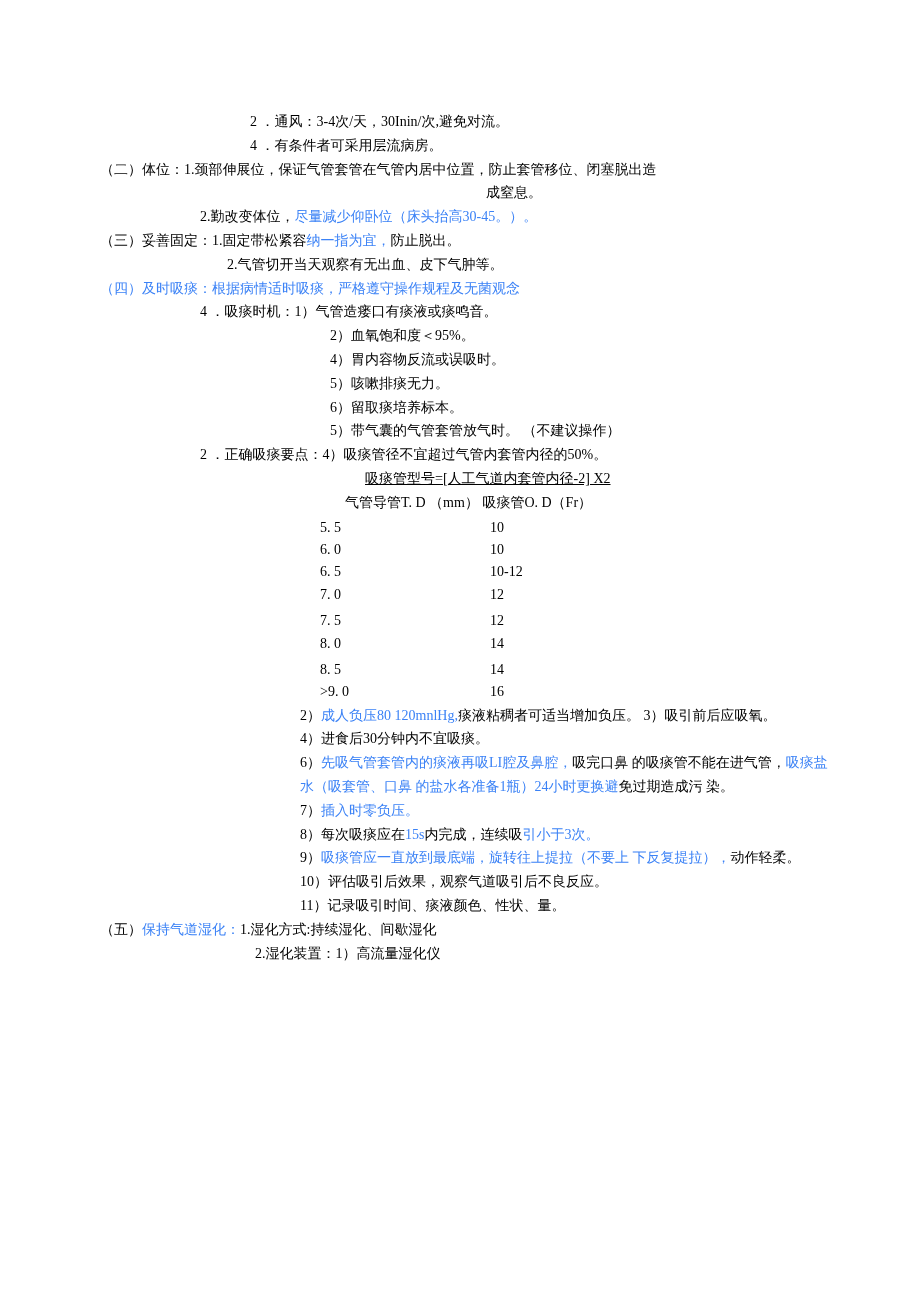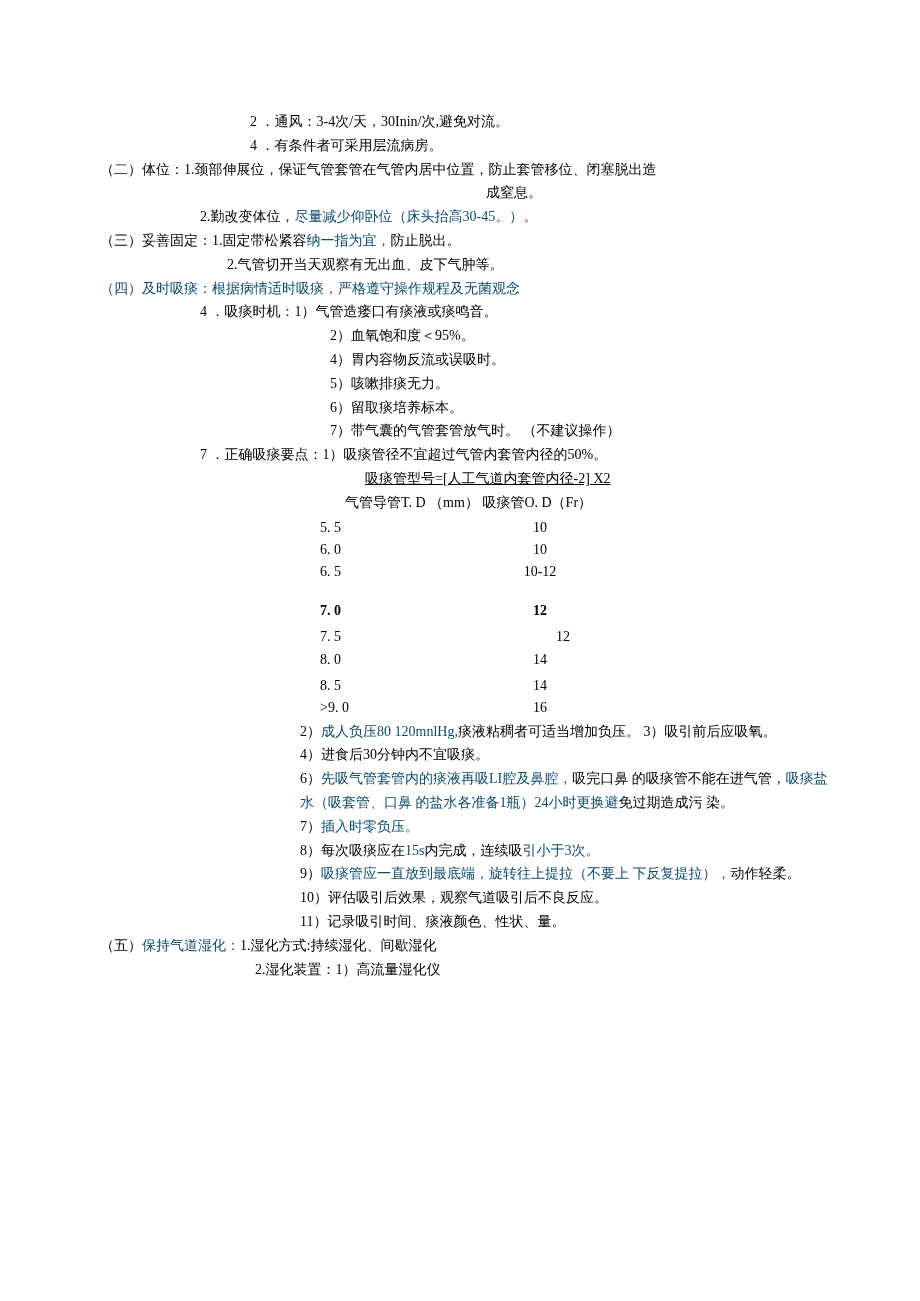--- a/index.html
+++ b/index.html
@@ -16,35 +16,35 @@
     padding: 110px 90px 60px 85px;
   }
   .indent-1 { padding-left: 165px; }
   .indent-2 { padding-left: 15px; }
   .indent-2b { padding-left: 115px; }
   .indent-3 { padding-left: 115px; }
   .indent-4 { padding-left: 245px; }
   .indent-5 { padding-left: 280px; text-decoration: underline; }
   .indent-5b { padding-left: 215px; }
   .indent-7 { padding-left: 170px; }
-  .red { color: #0c4a6e; }
+  .red { color: #3b82f6; }
   .table-wrap {
     padding-left: 235px;
     font-family: "SimSun", "宋体", serif;
   }
   .table-header {
     padding-left: 260px;
     margin-bottom: 2px;
   }
   .table-row {
     display: flex;
     line-height: 1.6;
   }
   .cell-a { width: 170px; }
-  .cell-b { width: 100px; text-align: center; }
+  .cell-b { width: 100px; }
 </style>
 </head>
 <body>
 
 <div class="page">
 
   <div class="indent-1">2 ．通风：3-4次/天，30Inin/次,避免对流。</div>
   <div class="indent-1">4 ．有条件者可采用层流病房。</div>
 
   <div class="indent-2">
@@ -60,44 +60,44 @@
   </div>
   <div class="indent-3" style="padding-left:142px;">2.气管切开当天观察有无出血、皮下气肿等。</div>
 
   <div class="indent-2 red">（四）及时吸痰：根据病情适时吸痰，严格遵守操作规程及无菌观念</div>
 
   <div style="padding-left:115px;">4 ．吸痰时机：1）气管造瘘口有痰液或痰鸣音。</div>
   <div class="indent-4">2）血氧饱和度＜95%。</div>
   <div class="indent-4">4）胃内容物反流或误吸时。</div>
   <div class="indent-4">5）咳嗽排痰无力。</div>
   <div class="indent-4">6）留取痰培养标本。</div>
-  <div class="indent-4">7）带气囊的气管套管放气时。 （不建议操作）</div>
+  <div class="indent-4">5）带气囊的气管套管放气时。 （不建议操作）</div>
 
-  <div style="padding-left:115px;">7 ．正确吸痰要点：1）吸痰管径不宜超过气管内套管内径的50%。</div>
+  <div style="padding-left:115px;">2 ．正确吸痰要点：4）吸痰管径不宜超过气管内套管内径的50%。</div>
   <div class="indent-5">吸痰管型号=[人工气道内套管内径-2] X2</div>
 
   <div class="table-header">气管导管T. D （mm） 吸痰管O. D（Fr）</div>
   <div class="table-wrap">
     <div class="table-row">
         <span class="cell-a">5. 5</span>
         <span class="cell-b">10</span>
       </div>
     <div class="table-row">
         <span class="cell-a">6. 0</span>
         <span class="cell-b">10</span>
       </div>
     <div class="table-row">
         <span class="cell-a">6. 5</span>
         <span class="cell-b">10-12</span>
       </div>
-    <div class="table-row" style="margin-top:16px;font-weight:bold;">
+    <div class="table-row" style="margin-top:0;">
         <span class="cell-a">7. 0</span>
         <span class="cell-b">12</span>
       </div>
-    <div class="table-row" style="margin-top:4px;gap:23px;">
+    <div class="table-row" style="margin-top:4px;">
         <span class="cell-a">7. 5</span>
         <span class="cell-b">12</span>
       </div>
     <div class="table-row">
         <span class="cell-a">8. 0</span>
         <span class="cell-b">14</span>
       </div>
     <div class="table-row" style="margin-top:4px;">
         <span class="cell-a">8. 5</span>
         <span class="cell-b">14</span>

